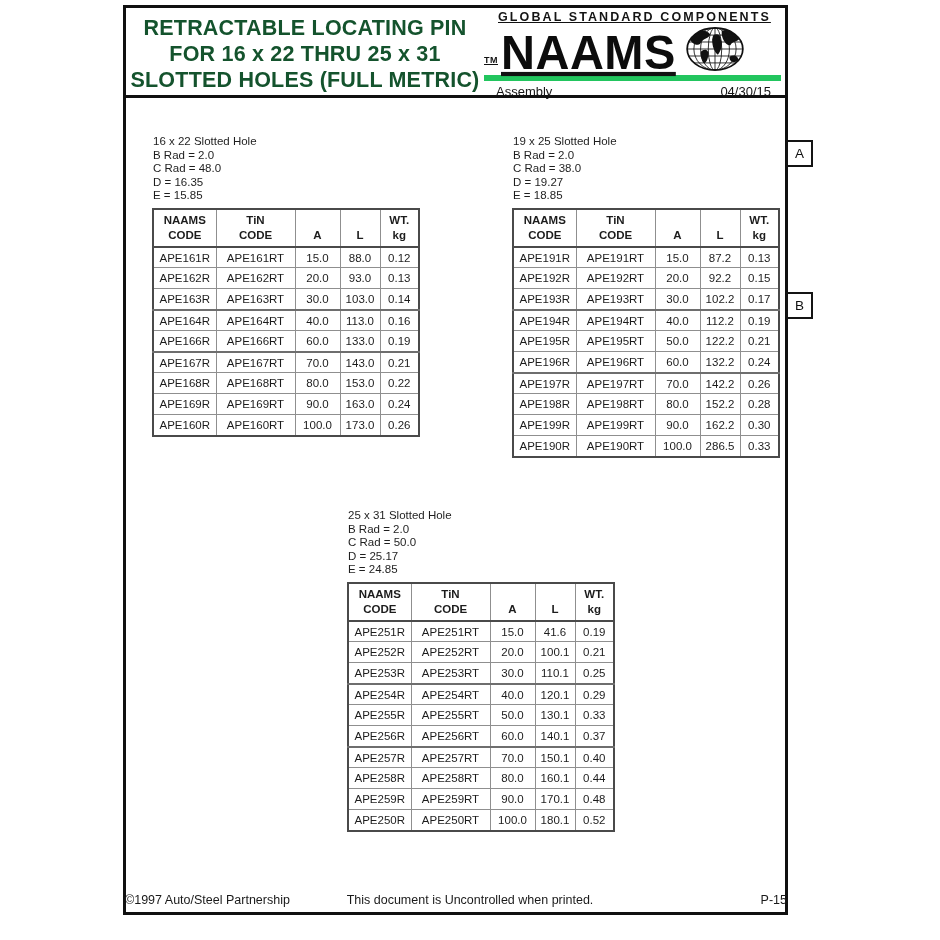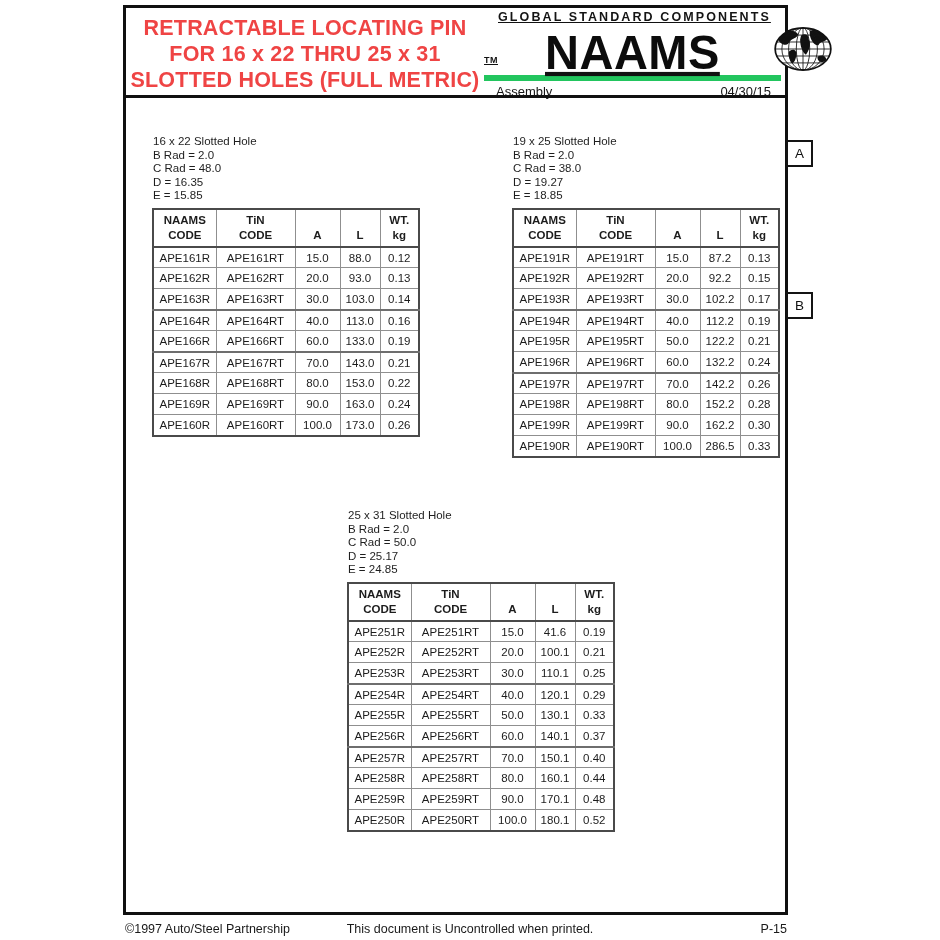--- a/index.html
+++ b/index.html
@@ -8,26 +8,26 @@
   .page { position: relative; width: 940px; height: 940px; background: #fff; overflow: hidden; }
 
   
   .frame { position: absolute; left: 123px; top: 5px; width: 665px; height: 910px;
            border: 3px solid #101010; background: #fff; }
 
   
   .header { position: absolute; left: 0; top: 0; right: 0; height: 90px;
             border-bottom: 3px solid #101010; }
   .title { position: absolute; left: 2px; top: 7px; width: 354px; text-align: center;
-           font-weight: bold; font-size: 21.5px; line-height: 26px; color: #ef4444;
+           font-weight: bold; font-size: 21.5px; line-height: 26px; color: #14532d;
            letter-spacing: 0.2px; }
   .brand { position: absolute; left: 358px; right: 4px; top: 2px; text-decoration: underline; }
   .tagline { font-weight: bold; font-size: 12.5px; letter-spacing: 2.1px;
              color: #141414; padding-left: 14px; white-space: nowrap; }
-  .brandrow { display: flex; align-items: flex-end; height: 50px; gap: 44px; }
+  .brandrow { display: flex; align-items: flex-end; height: 50px; }
   .tm { font-size: 9px; font-weight: bold; margin: 0 3px 9px 0; letter-spacing: 0.5px; }
   .naams { font-size: 47px; font-weight: bold; line-height: 42px; letter-spacing: 0.5px;
            color: #0c0c0c; transform: scaleY(1.04); transform-origin: bottom left; }
   .globe { margin: 0 0 1px 8px; flex: 0 0 auto; }
   .subrow { border-top: 6px solid #22c55e; margin-top: 1px; padding: 3px 10px 0 12px;
             display: flex; justify-content: space-between; font-size: 13px; color: #151515; }
 
   
   .tblock { position: absolute; }
   .tb1 { left: 26px; top: 127px; }
@@ -47,21 +47,21 @@
   col.c3 { width: 40px; } col.c4 { width: 39px; }
 
   
   .marker { position: absolute; left: 786px; width: 27px; height: 27px;
             border: 2px solid #141414; background: #fff; display: flex;
             align-items: center; justify-content: center; font-size: 13.5px; color: #111; }
   .marker-a { top: 140px; }
   .marker-b { top: 292px; }
 
   
-  .footer { position: absolute; left: 0; right: 0; top: 920px; height: 20px; font-size: 12.5px;
+  .footer { position: absolute; left: 0; right: 0; top: 891px; height: 20px; font-size: 12.5px;
             color: #1a1a1a; }
   .f-left { position: absolute; left: 125px; top: 2px; }
   .f-center { position: absolute; left: 50%; transform: translateX(-50%); top: 2px; }
   .f-right { position: absolute; right: 153px; top: 2px; }
 </style>
 </head>
 <body>
 
 <div class="page">
   <div class="frame">

